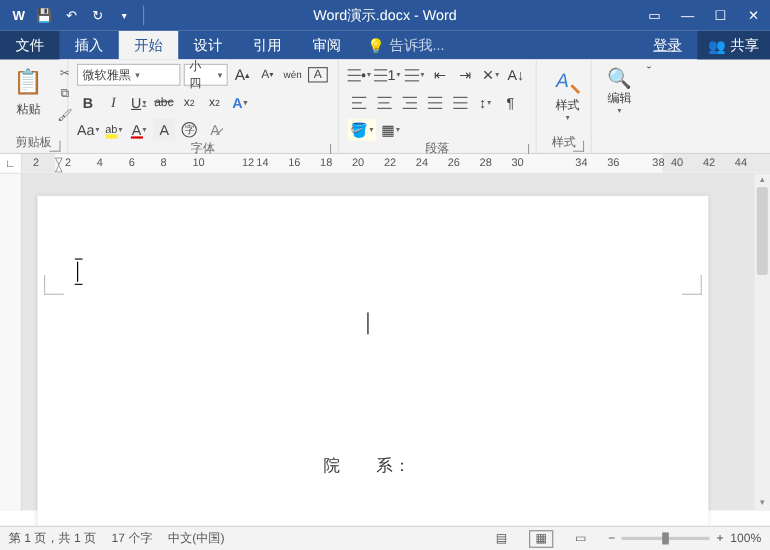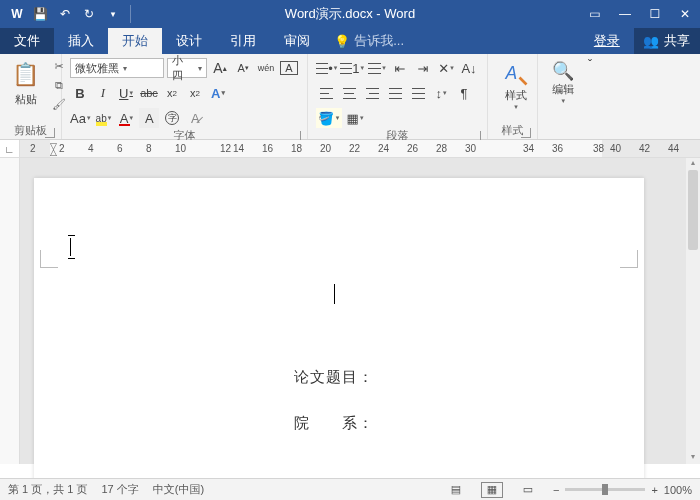--- a/index.html
+++ b/index.html
@@ -336,21 +336,20 @@
 <div class="docarea">
   <div class="vruler"></div>
   <div class="page">
     <div class="corner-mark tl"></div>
     <div class="corner-mark tr"></div>
     <div class="textcursor" style="border-left:1px solid #000;height:18px;top:60px;left:36px">
         <span style="position:absolute;top:-3px;left:-3px;width:7px;border-top:1px solid #000"></span>
         <span style="position:absolute;bottom:-3px;left:-3px;width:7px;border-top:1px solid #000"></span>
       </div>
     <div class="doc-cursor"></div>
-    <div class="docline" style="top:190px">论文题目：</div>
     <div class="docline" style="top:236px">院　　系：</div>
   </div>
   <div class="scroll">
     <div class="abtn" style="top:0">▴</div>
     <div class="thumb"></div>
     <div class="abtn" style="bottom:0">▾</div>
   </div>
 </div>
 
 <div class="status">

